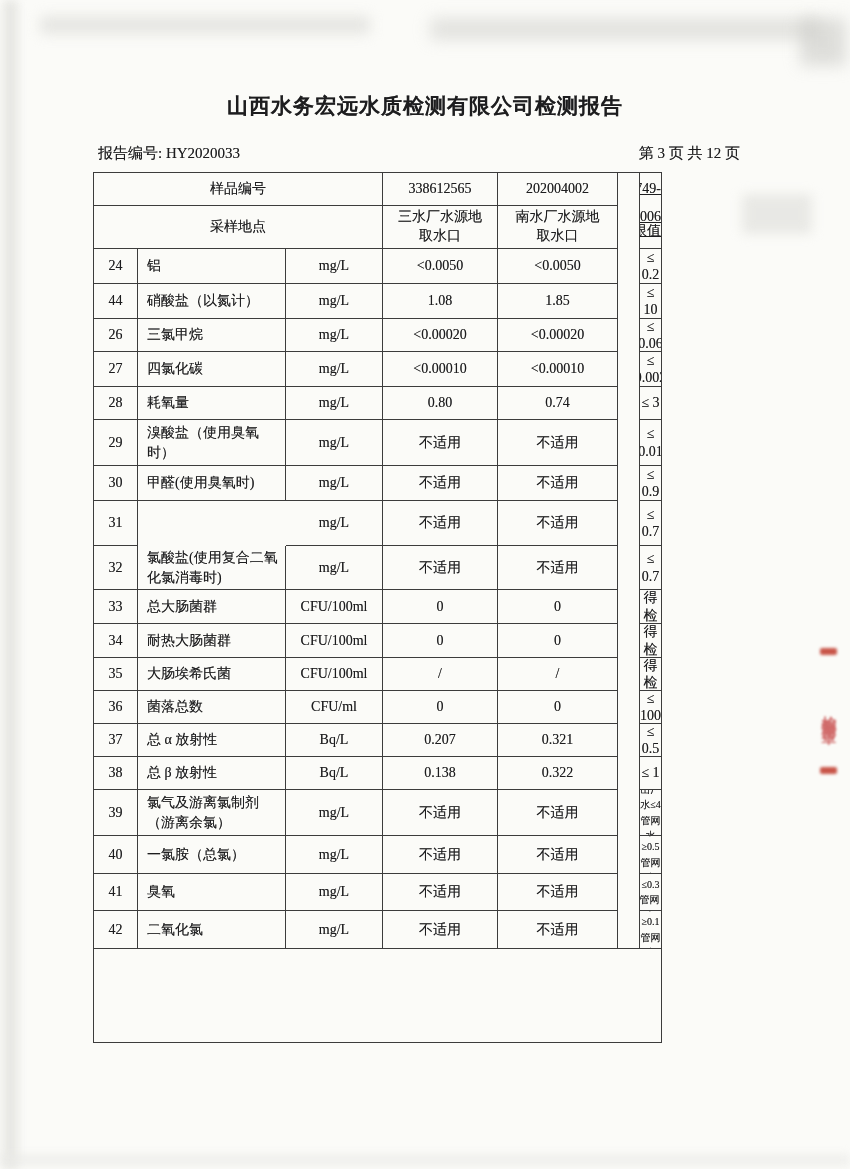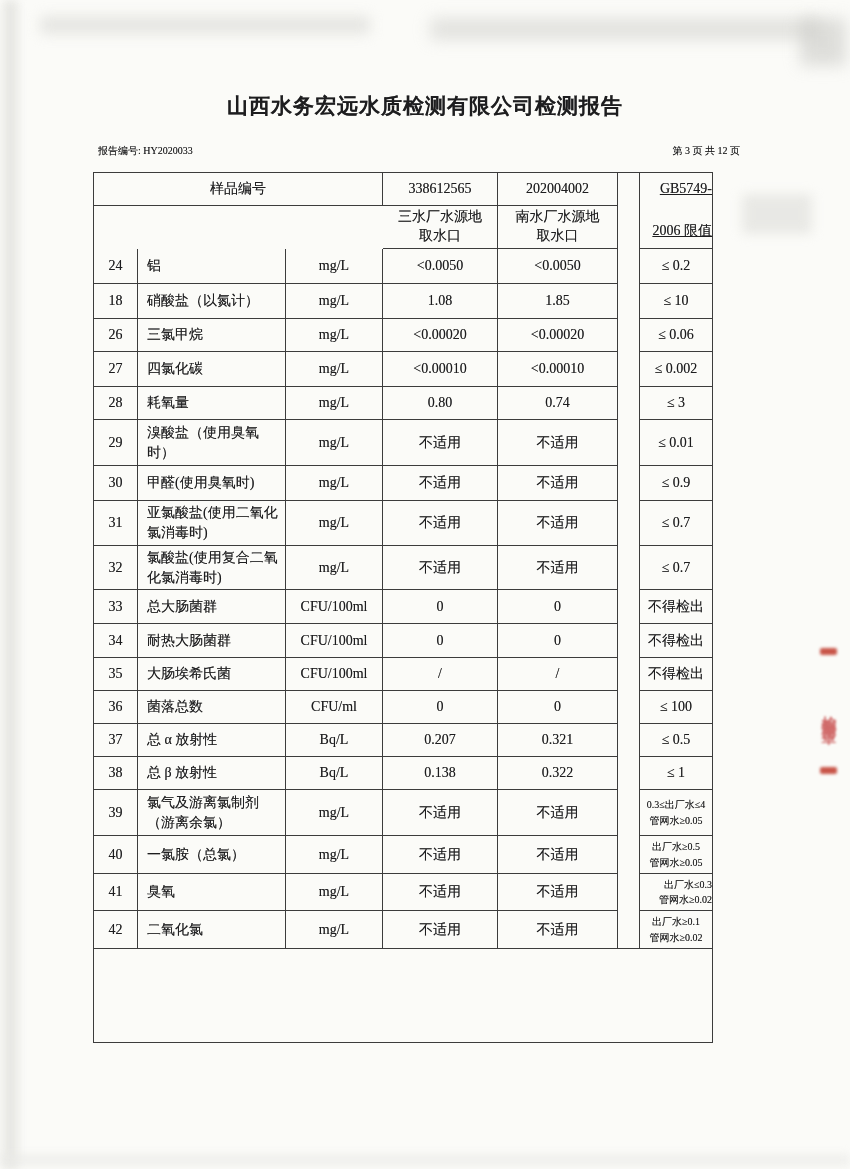--- a/index.html
+++ b/index.html
@@ -19,25 +19,25 @@
   .smudge-e{left:0;top:1154px;width:850px;height:12px;background:#ebebe8;filter:blur(5px);opacity:.7;}
   
   .title{
     position:absolute;left:0;top:92px;width:850px;text-align:center;
     font-size:21px;font-weight:bold;letter-spacing:1px;
     text-shadow:0 0 .4px rgba(0,0,0,.55);
   }
   .meta{
     position:absolute;left:98px;top:144px;width:642px;
     display:flex;justify-content:space-between;align-items:baseline;
-    font-size:10px;text-shadow:0 0 .3px rgba(0,0,0,.5);
+    font-size:15px;text-shadow:0 0 .3px rgba(0,0,0,.5);
   }
   
   .grid{
-    position:absolute;left:93px;top:172px;width:620px;height:871px;
+    position:absolute;left:93px;top:172px;width:569px;height:871px;
     box-sizing:border-box;border:1.4px solid #3c3c3c;
     display:grid;
     grid-template-columns:44px 148px 97px 115px 120px 22px 1fr;
     grid-template-rows:33px 43px 35px 35px 33px 35px 33px 46px 35px 45px 44px 34px 34px 33px 33px 33px 33px 46px 38px 37px 38px 1fr;
     font-size:14px;
     text-shadow:0 0 .3px rgba(0,0,0,.5);
   }
   .cell{border-right:1px solid #3c3c3c;border-bottom:1px solid #3c3c3c;box-sizing:border-box;overflow:hidden;}
   .c{display:flex;align-items:center;justify-content:center;text-align:center;}
   .pre{white-space:pre-line;line-height:1.35;}
@@ -81,33 +81,34 @@
 
 <div class="grid" id="grid">
     <div class="cell c" style="grid-area: 1 / 1 / auto / span 3;">样品编号</div>
     <div class="cell c" style="grid-area: 1 / 4;">338612565</div>
     <div class="cell c" style="grid-area: 1 / 5;">202004002</div>
     <div class="cell sep" style="grid-area: 1 / 6 / span 21;"></div>
     <div class="cell limit-header" style="grid-area: 1 / 7 / span 2;">
       <div>GB5749-</div>
       <div>2006 限值</div>
     </div>
+    <div class="cell c" style="grid-area: 2 / 1 / auto / span 3;">采样地点</div>
     <div class="cell c pre" style="grid-area: 2 / 4;">三水厂水源地
 取水口</div>
     <div class="cell c pre" style="grid-area: 2 / 5;">南水厂水源地
 取水口</div>
     <div class="cell c" style="grid-area: 3 / 1;">24</div>
     <div class="cell item" style="grid-area: 3 / 2;">铝</div>
     <div class="cell c" style="grid-area: 3 / 3;">mg/L</div>
     <div class="cell c" style="grid-area: 3 / 4;">&lt;0.0050</div>
     <div class="cell c" style="grid-area: 3 / 5;">&lt;0.0050</div>
     <div class="cell c limit" style="grid-area: 3 / 7;">
       <div>≤ 0.2</div>
     </div>
-    <div class="cell c" style="grid-area: 4 / 1;">18</div>
+    <div class="cell c" style="grid-area: 4 / 1;">44</div>
     <div class="cell item" style="grid-area: 4 / 2;">硝酸盐（以氮计）</div>
     <div class="cell c" style="grid-area: 4 / 3;">mg/L</div>
     <div class="cell c" style="grid-area: 4 / 4;">1.08</div>
     <div class="cell c" style="grid-area: 4 / 5;">1.85</div>
     <div class="cell c limit" style="grid-area: 4 / 7;">
       <div>≤ 10</div>
     </div>
     <div class="cell c" style="grid-area: 5 / 1;">26</div>
     <div class="cell item" style="grid-area: 5 / 2;">三氯甲烷</div>
     <div class="cell c" style="grid-area: 5 / 3;">mg/L</div>
@@ -142,21 +143,20 @@
     </div>
     <div class="cell c" style="grid-area: 9 / 1;">30</div>
     <div class="cell item" style="grid-area: 9 / 2;">甲醛(使用臭氧时)</div>
     <div class="cell c" style="grid-area: 9 / 3;">mg/L</div>
     <div class="cell c" style="grid-area: 9 / 4;">不适用</div>
     <div class="cell c" style="grid-area: 9 / 5;">不适用</div>
     <div class="cell c limit" style="grid-area: 9 / 7;">
       <div>≤ 0.9</div>
     </div>
     <div class="cell c" style="grid-area: 10 / 1;">31</div>
-    <div class="cell item" style="grid-area: 10 / 2;">亚氯酸盐(使用二氧化氯消毒时)</div>
     <div class="cell c" style="grid-area: 10 / 3;">mg/L</div>
     <div class="cell c" style="grid-area: 10 / 4;">不适用</div>
     <div class="cell c" style="grid-area: 10 / 5;">不适用</div>
     <div class="cell c limit" style="grid-area: 10 / 7;">
       <div>≤ 0.7</div>
     </div>
     <div class="cell c" style="grid-area: 11 / 1;">32</div>
     <div class="cell item" style="grid-area: 11 / 2;">氯酸盐(使用复合二氧化氯消毒时)</div>
     <div class="cell c" style="grid-area: 11 / 3;">mg/L</div>
     <div class="cell c" style="grid-area: 11 / 4;">不适用</div>

